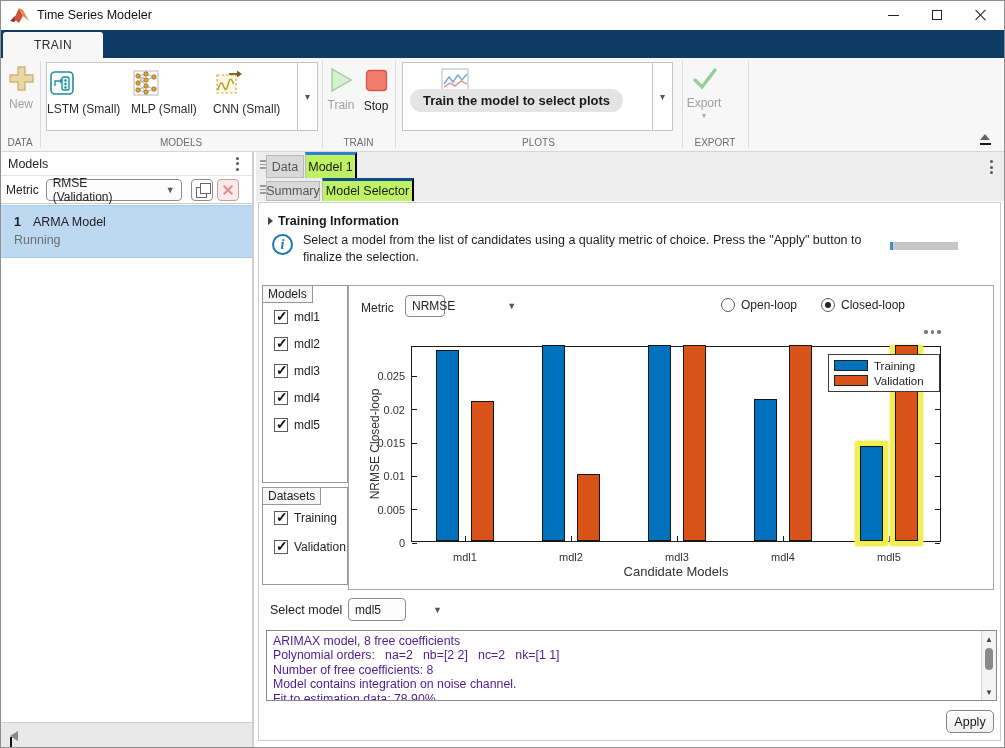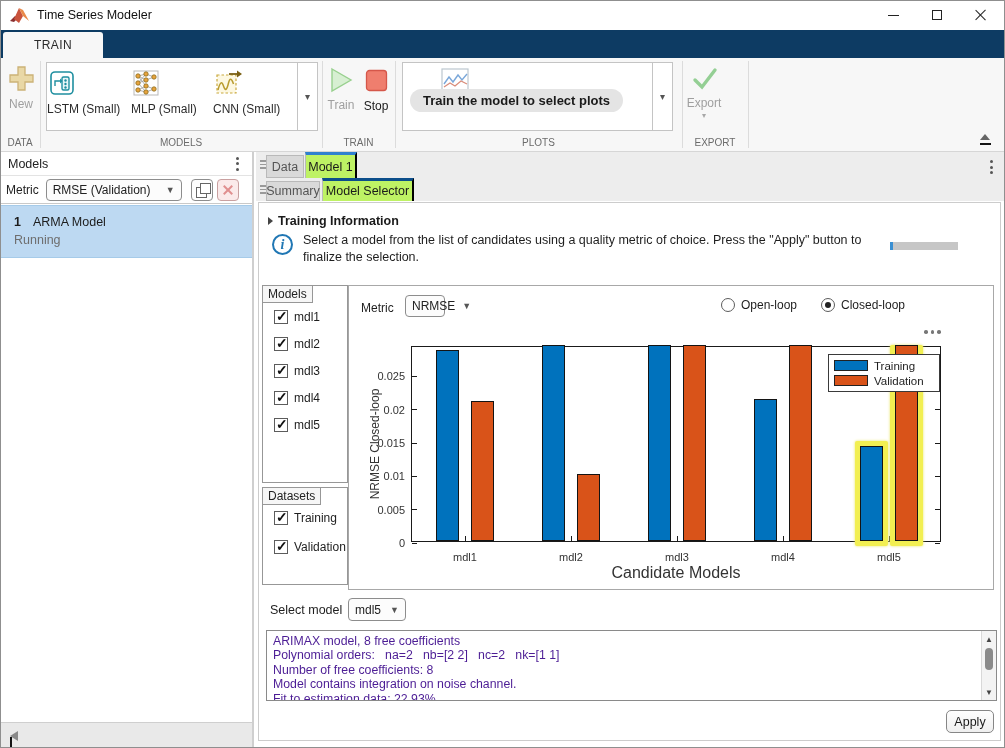--- a/index.html
+++ b/index.html
@@ -42,21 +42,21 @@
   .collapse-ribbon .tri { width:0; height:0; border-left:5px solid transparent; border-right:5px solid transparent; border-bottom:6px solid #666; }
 
   
   .left-panel { left:0; top:152px; width:254px; height:596px; background:#fff; border-right:2px solid #cfcfcf; }
   .lp-header { position:absolute; left:0; top:0; width:100%; height:24px; border-bottom:1px solid #e3e3e3; display:flex; align-items:center; }
   .lp-header .t { margin-left:8px; font-size:12.5px; color:#222; }
   .kebab { display:flex; flex-direction:column; gap:2.5px; align-items:center; padding:3px; }
   .kebab i { width:3px; height:3px; background:#555; border-radius:50%; }
   .lp-metric { position:absolute; left:0; top:24px; width:100%; height:28px; border-bottom:1px solid #c9c9c9; display:flex; align-items:center; }
   .lp-metric .lab { margin-left:6px; font-size:12px; color:#222; }
-  .combo { border:1px solid #8d8d8d; border-radius:4px; background:#fcfcfc; height:22px; display:flex; align-items:center; padding:0 6px; font-size:12px; color:#222; }
+  .combo { border:1px solid #8d8d8d; border-radius:4px; background:#fcfcfc; height:22px; display:flex; align-items:center; padding:0 6px; font-size:12px; color:#222;gap:45px; }
   .combo .caret { margin-left:auto; padding-left:7px; color:#555; font-size:9px; }
   .sq-btn { width:22px; height:22px; border:1px solid #8d8d8d; border-radius:4px; background:#fdfdfd; position:relative; }
   .copy-ico:before { content:""; position:absolute; left:4px; top:7px; width:9px; height:9px; border:1px solid #666; background:#fff; }
   .copy-ico:after { content:""; position:absolute; left:8px; top:3px; width:9px; height:9px; border:1px solid #666; background:#fff; }
   .del-btn { background:#fbeaea; border-color:#c9a0a0; }
   .x-ico:before,.x-ico:after { content:""; position:absolute; left:9px; top:4px; width:2px; height:12px; background:#e08f8f; }
   .x-ico:before { transform:rotate(45deg); } .x-ico:after { transform:rotate(-45deg); }
   .model-item { position:absolute; left:0; top:53px; width:252px; height:53px; background:#bdd9f2; border-top:1px solid #a6cbe9; border-bottom:1px solid #a6cbe9; }
   .model-item .row1 { margin:9px 0 0 14px; font-size:12.5px; color:#1c1c1c; }
   .model-item .row1 b { margin-right:12px; }
@@ -101,21 +101,21 @@
   .chart-panel { position:absolute; left:92px; top:84px; width:646px; height:305px; border:1px solid #a8a8a8; background:#fff; }
   .cp-metric-label { position:absolute; left:12px; top:15px; font-size:12px; color:#1e1e1e; }
   .radio-row { position:absolute; display:flex; align-items:center; }
   .radio { width:14px; height:14px; border:1px solid #5c5c5c; border-radius:50%; background:#fff; position:relative; }
   .radio.sel:after { content:""; position:absolute; left:3px; top:3px; width:6px; height:6px; border-radius:50%; background:#222; }
   .radio-label { margin-left:6px; font-size:12px; color:#1e1e1e; }
   .hdots { position:absolute; display:flex; gap:3px; }
   .hdots i { width:3.5px; height:3.5px; border-radius:50%; background:#777; }
   .plot { position:absolute; left:62px; top:60px; width:530px; height:196px; border:1px solid #1a1a1a; background:#fff; }
   .ylabel { position:absolute; left:-37px; top:98px; transform:translate(-50%,-50%) rotate(-90deg); font-size:12px; color:#333; white-space:nowrap; }
-  .xlabel { position:absolute; left:265px; top:218px; transform:translateX(-50%); font-size:16px; color:#333; white-space:nowrap; }
+  .xlabel { position:absolute; left:265px; top:218px; transform:translateX(-50%); font-size:13px; color:#333; white-space:nowrap; }
   .ytick-label { position:absolute; font-size:11px; color:#333; transform:translate(-100%,-50%); white-space:nowrap; }
   .xtick-label { position:absolute; width:80px; text-align:center; font-size:11px; color:#333; }
   .tickmark { position:absolute; background:#1a1a1a; }
   .bar { position:absolute; bottom:0; width:23px; border:1px solid #141414; z-index:2; }
   .hl { position:absolute; background:#f2ef52; border-radius:2px; z-index:1; box-shadow:0 0 3px #e8e66a; }
   .legend { position:absolute; left:416px; top:7px; width:112px; border:1px solid #3a3a3a; background:#fff; padding:3px 5px; z-index:5; }
   .leg-row { display:flex; align-items:center; height:15px; }
   .leg-swatch { width:34px; height:11px; border:1px solid #222; margin-right:6px; }
   .leg-label { font-size:11.5px; color:#1e1e1e; }
 
@@ -452,21 +452,21 @@
     <div class="xlabel" style="left:327px; top:278px;">Candidate Models</div>
   </div>
 
   <span class="sel-model-label">Select model</span>
   <div class="combo" style="position:absolute; left:92px; top:397px; width:58px; height:23px;">
     <span>mdl5</span>
     <span class="caret">▼</span>
   </div>
 
   <div class="report">
-    <div class="lines"><span>ARIMAX model, 8 free coefficients</span><br><span>Polynomial orders:   na=2   nb=[2 2]   nc=2   nk=[1 1]</span><br><span>Number of free coefficients: 8</span><br><span>Model contains integration on noise channel.</span><br><span>Fit to estimation data: 22.93%</span></div>
+    <div class="lines"><span>ARIMAX model, 8 free coefficients</span><br><span>Polynomial orders:   na=2   nb=[2 2]   nc=2   nk=[1 1]</span><br><span>Number of free coefficients: 8</span><br><span>Model contains integration on noise channel.</span><br><span>Fit to estimation data: 78.90%</span></div>
     <div class="vscroll">
       <div class="vs-arrow" style="top:1px;">▲</div>
       <div class="vs-thumb"></div>
       <div class="vs-arrow" style="bottom:1px;">▼</div>
     </div>
   </div>
 
   <div class="apply-btn">Apply</div>
 </div>
 

